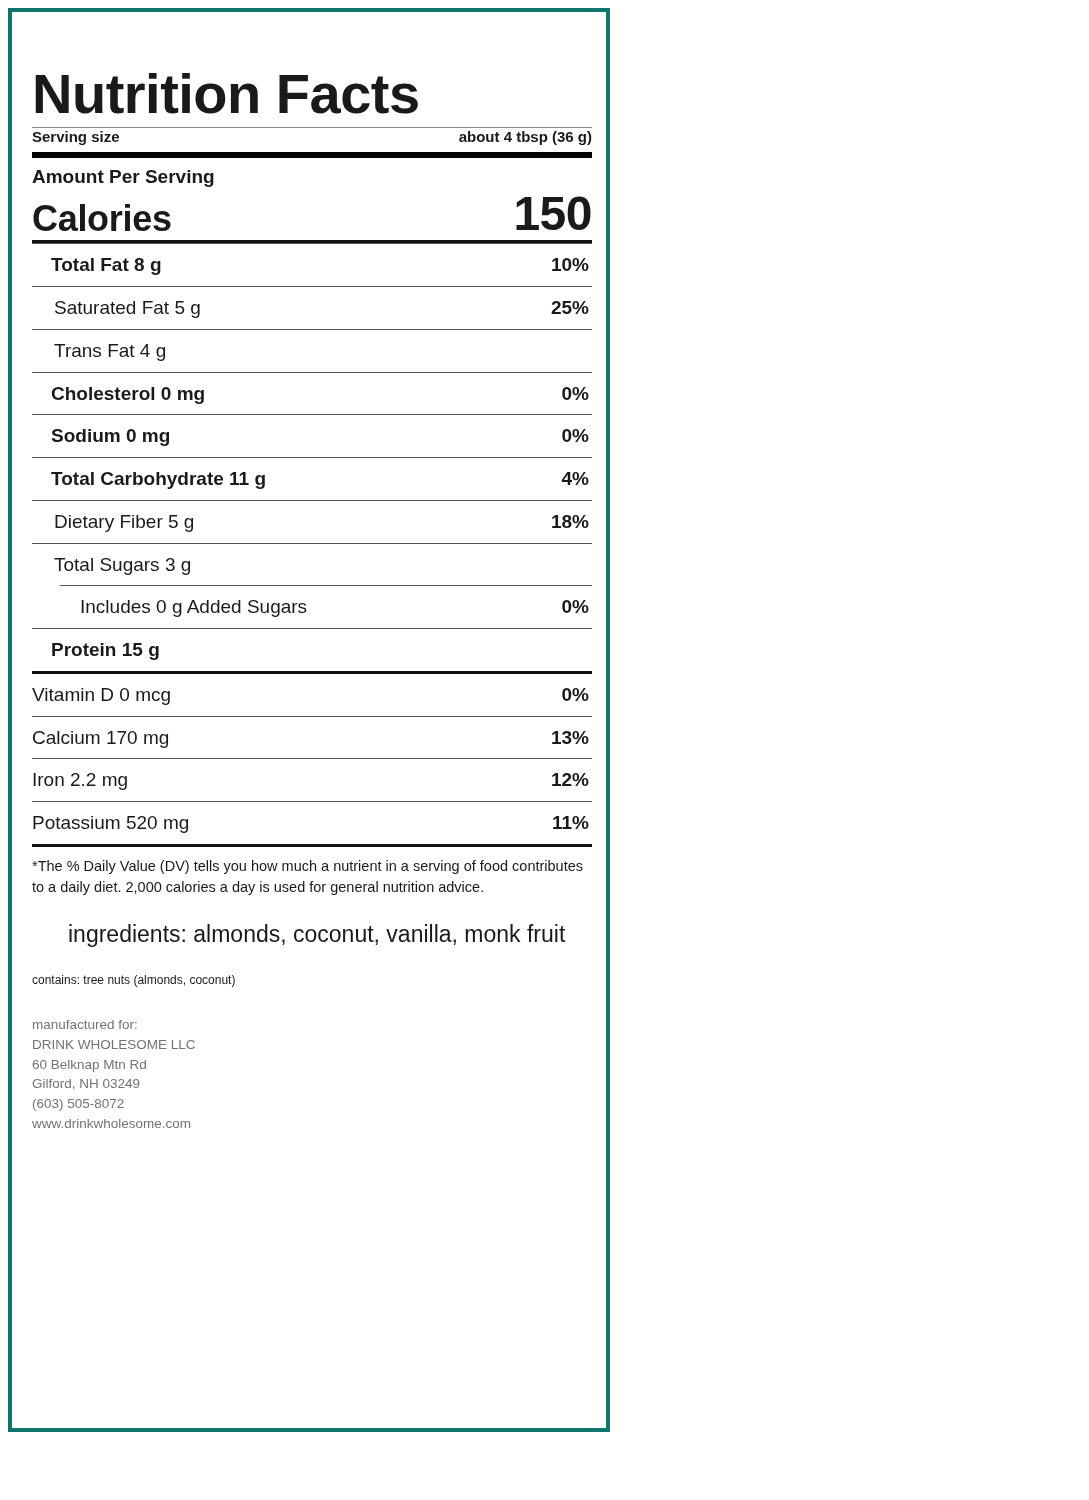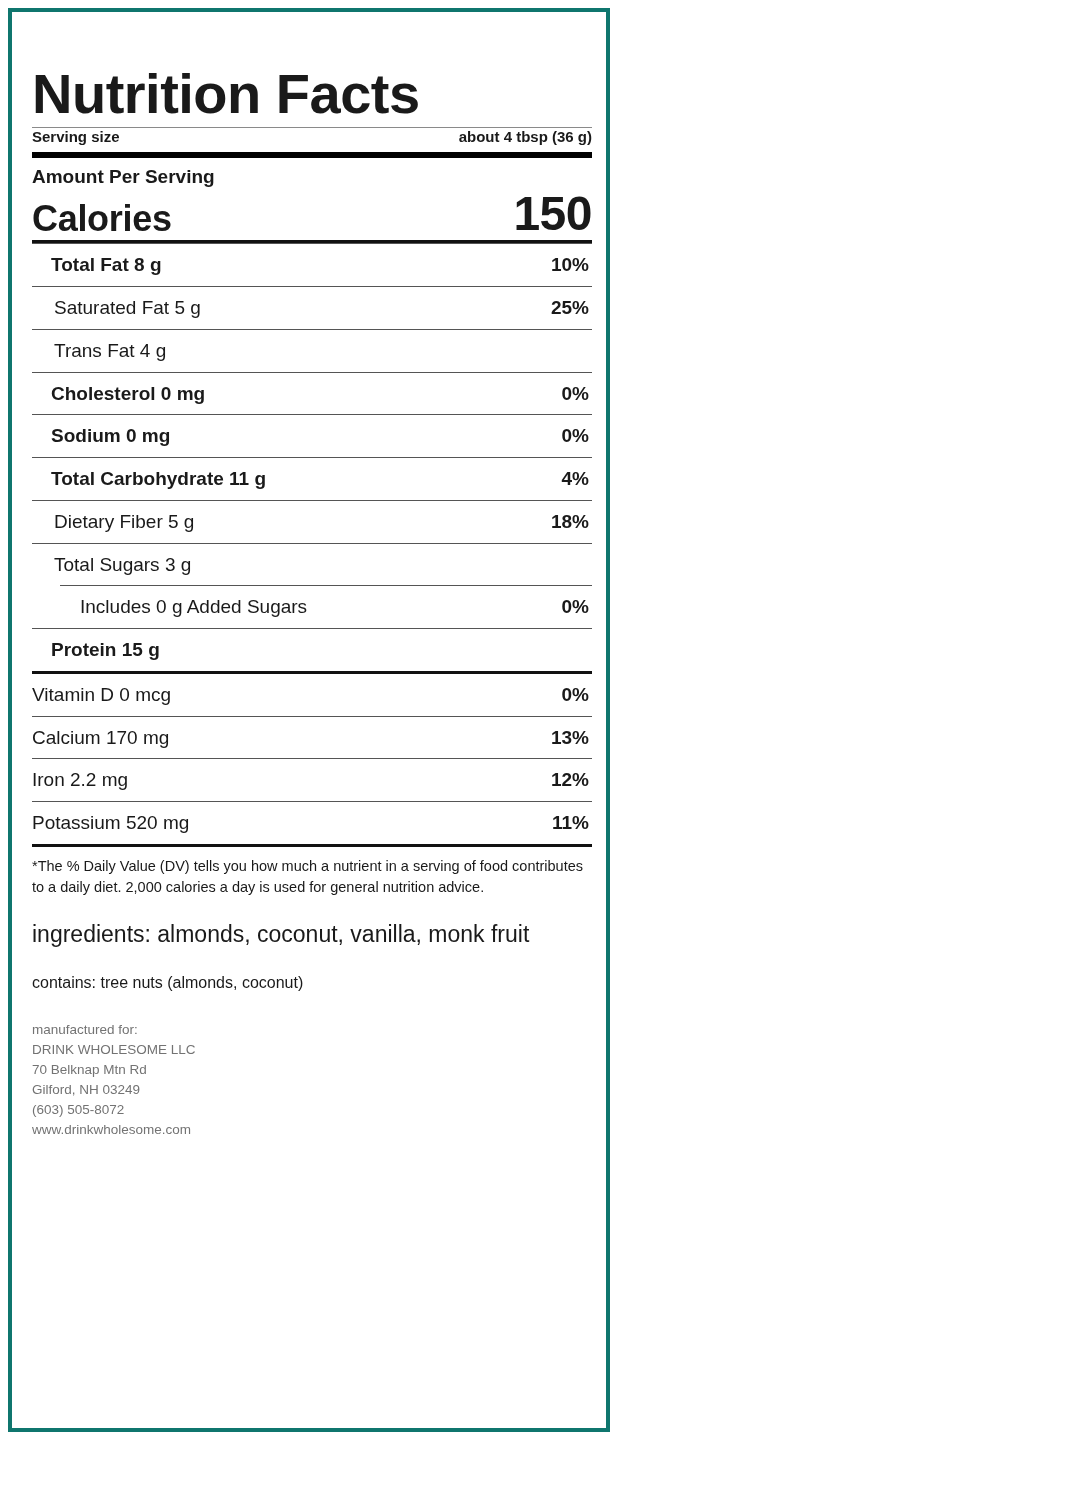--- a/index.html
+++ b/index.html
@@ -123,24 +123,25 @@
     line-height: 1.45;
     padding-top: 9px;
     color: #1a1a1a;
   }
 
   .ingredients {
     font-size: 23px;
     line-height: 1.3;
     padding-top: 22px;
     color: #1a1a1a;
+    margin-left: 36px;
   }
 
   .contains {
-    font-size: 16px;
+    font-size: 12px;
     line-height: 1.4;
     padding-top: 22px;
     color: #1a1a1a;
   }
 
   .mfg {
     font-size: 13.5px;
     line-height: 1.48;
     padding-top: 26px;
     color: #737373;
@@ -261,20 +262,20 @@
 
     <div class="footnote">*The % Daily Value (DV) tells you how much a nutrient in a serving of food contributes to a daily diet. 2,000 calories a day is used for general nutrition advice.</div>
 
     <div class="ingredients">ingredients: almonds, coconut, vanilla, monk fruit</div>
 
     <div class="contains">contains: tree nuts (almonds, coconut)</div>
 
     <div class="mfg">
       <div>manufactured for:</div>
       <div>DRINK WHOLESOME LLC</div>
-      <div>70 Belknap Mtn Rd</div>
+      <div>60 Belknap Mtn Rd</div>
       <div>Gilford, NH 03249</div>
       <div>(603) 505-8072</div>
       <div>www.drinkwholesome.com</div>
     </div>
 
   </div>
 </div>
 
 </body></html>

